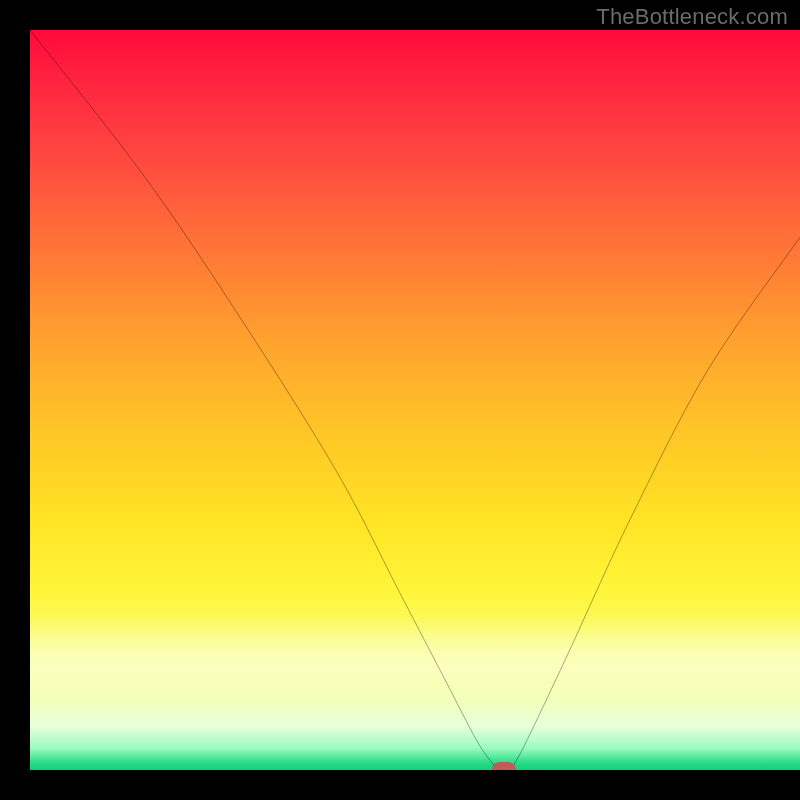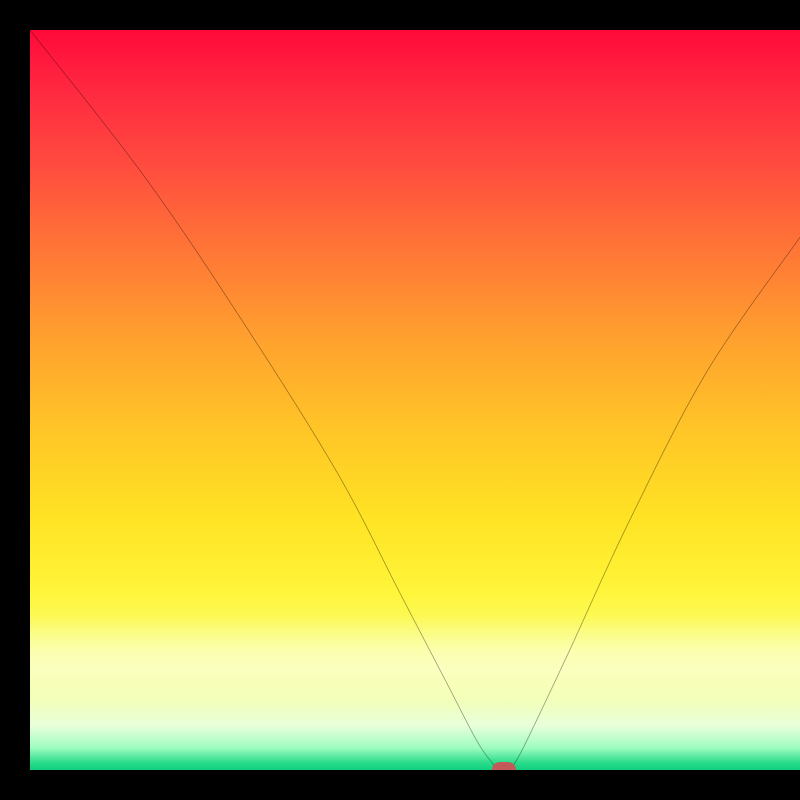--- a/index.html
+++ b/index.html
@@ -95,20 +95,21 @@
     border-radius: 8px / 7px;
     transform: translate(-50%, -50%);
     z-index: 4;
   }
 </style>
 </head>
 <body>
 
 <div class="frame">
 
+  <div class="watermark">TheBottleneck.com</div>
 
   <div class="plot-area">
     <div class="gradient-stack">
       <div class="gradient-main"></div>
       <div class="pale-band"></div>
     </div>
 
     <svg class="curve-svg" viewBox="0 0 100 100" preserveAspectRatio="none">
       <path fill="none" stroke="#000000" stroke-width="0.35" vector-effect="non-scaling-stroke" d="M 0.000 0.000 C 2.500 3.333, 10.333 13.333, 15.000 20.000 C 19.667 26.667, 23.833 33.333, 28.000 40.000 C 32.167 46.667, 36.667 54.000, 40.000 60.000 C 43.333 66.000, 45.667 71.333, 48.000 76.000 C 50.333 80.667, 52.333 84.667, 54.000 88.000 C 55.667 91.333, 57.000 94.167, 58.000 96.000 C 59.000 97.833, 59.500 98.333, 60.000 99.000 C 60.500 99.667, 60.667 99.833, 61.000 100.000 C 61.333 100.167, 61.667 100.167, 62.000 100.000 C 62.333 99.833, 62.500 99.833, 63.000 99.000 C 63.500 98.167, 63.833 97.500, 65.000 95.000 C 66.167 92.500, 67.833 88.833, 70.000 84.000 C 72.167 79.167, 75.000 72.333, 78.000 66.000 C 81.000 59.667, 84.333 52.333, 88.000 46.000 C 91.667 39.667, 98.000 31.000, 100.000 28.000"></path>
     </svg>

